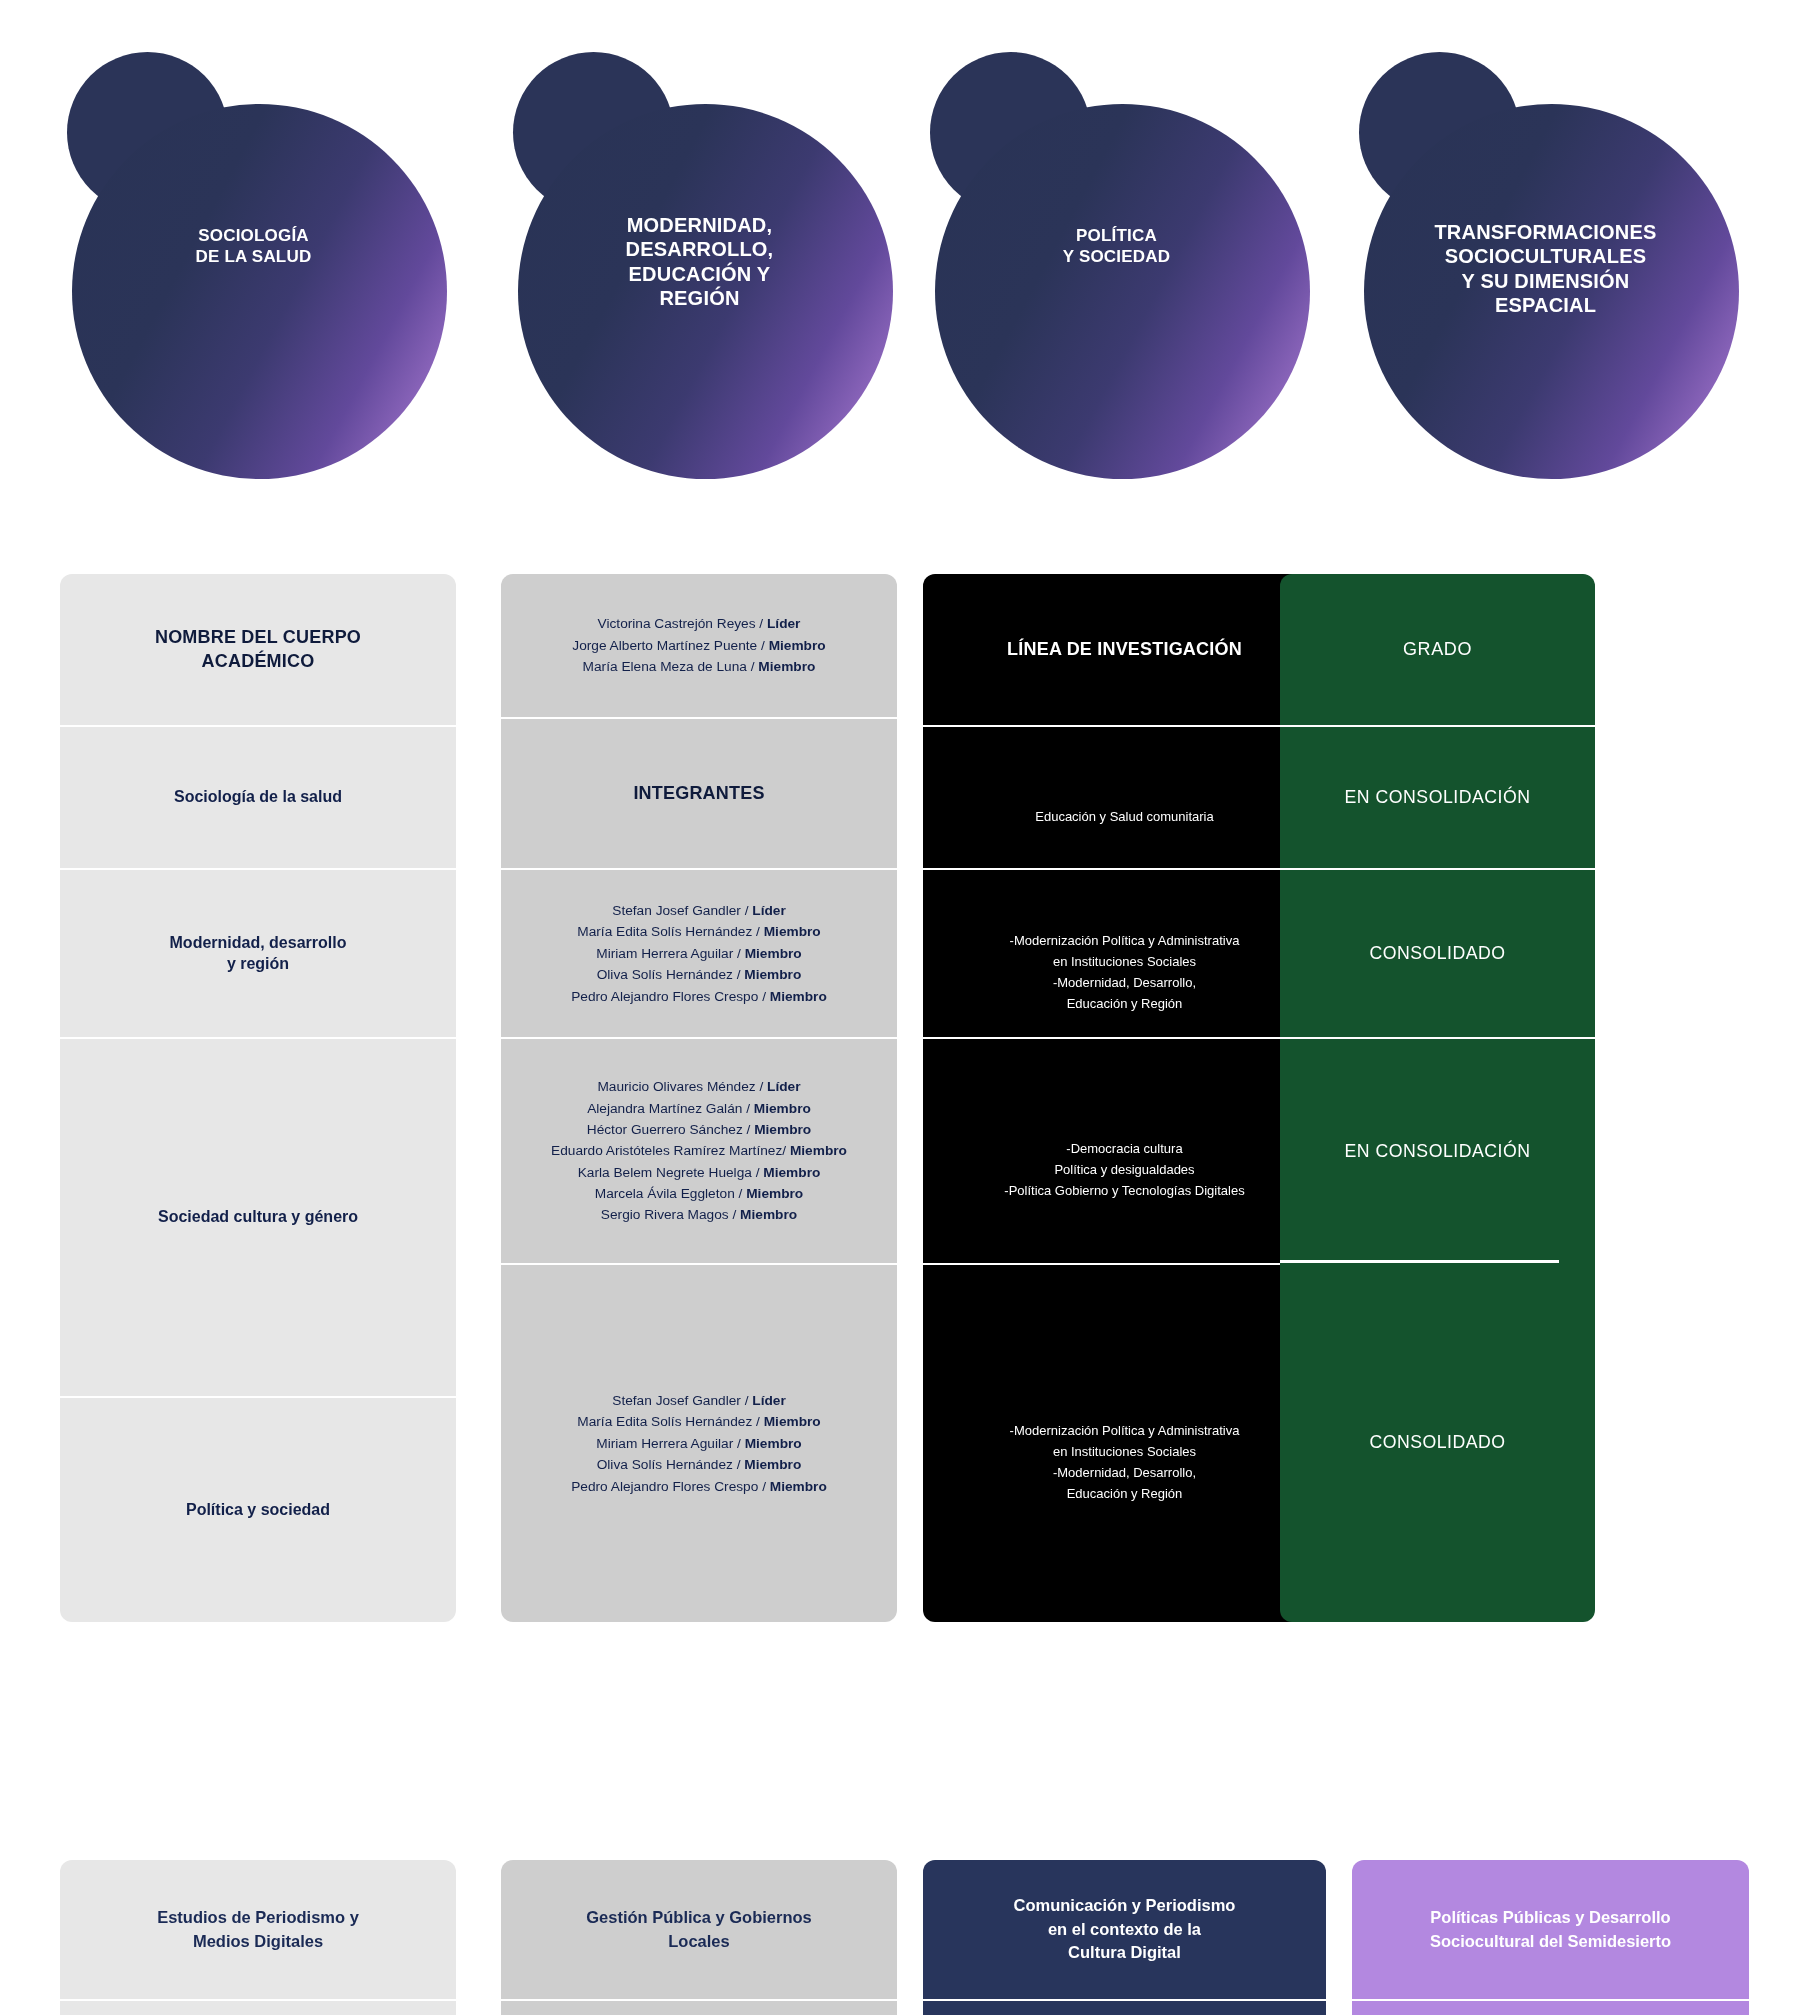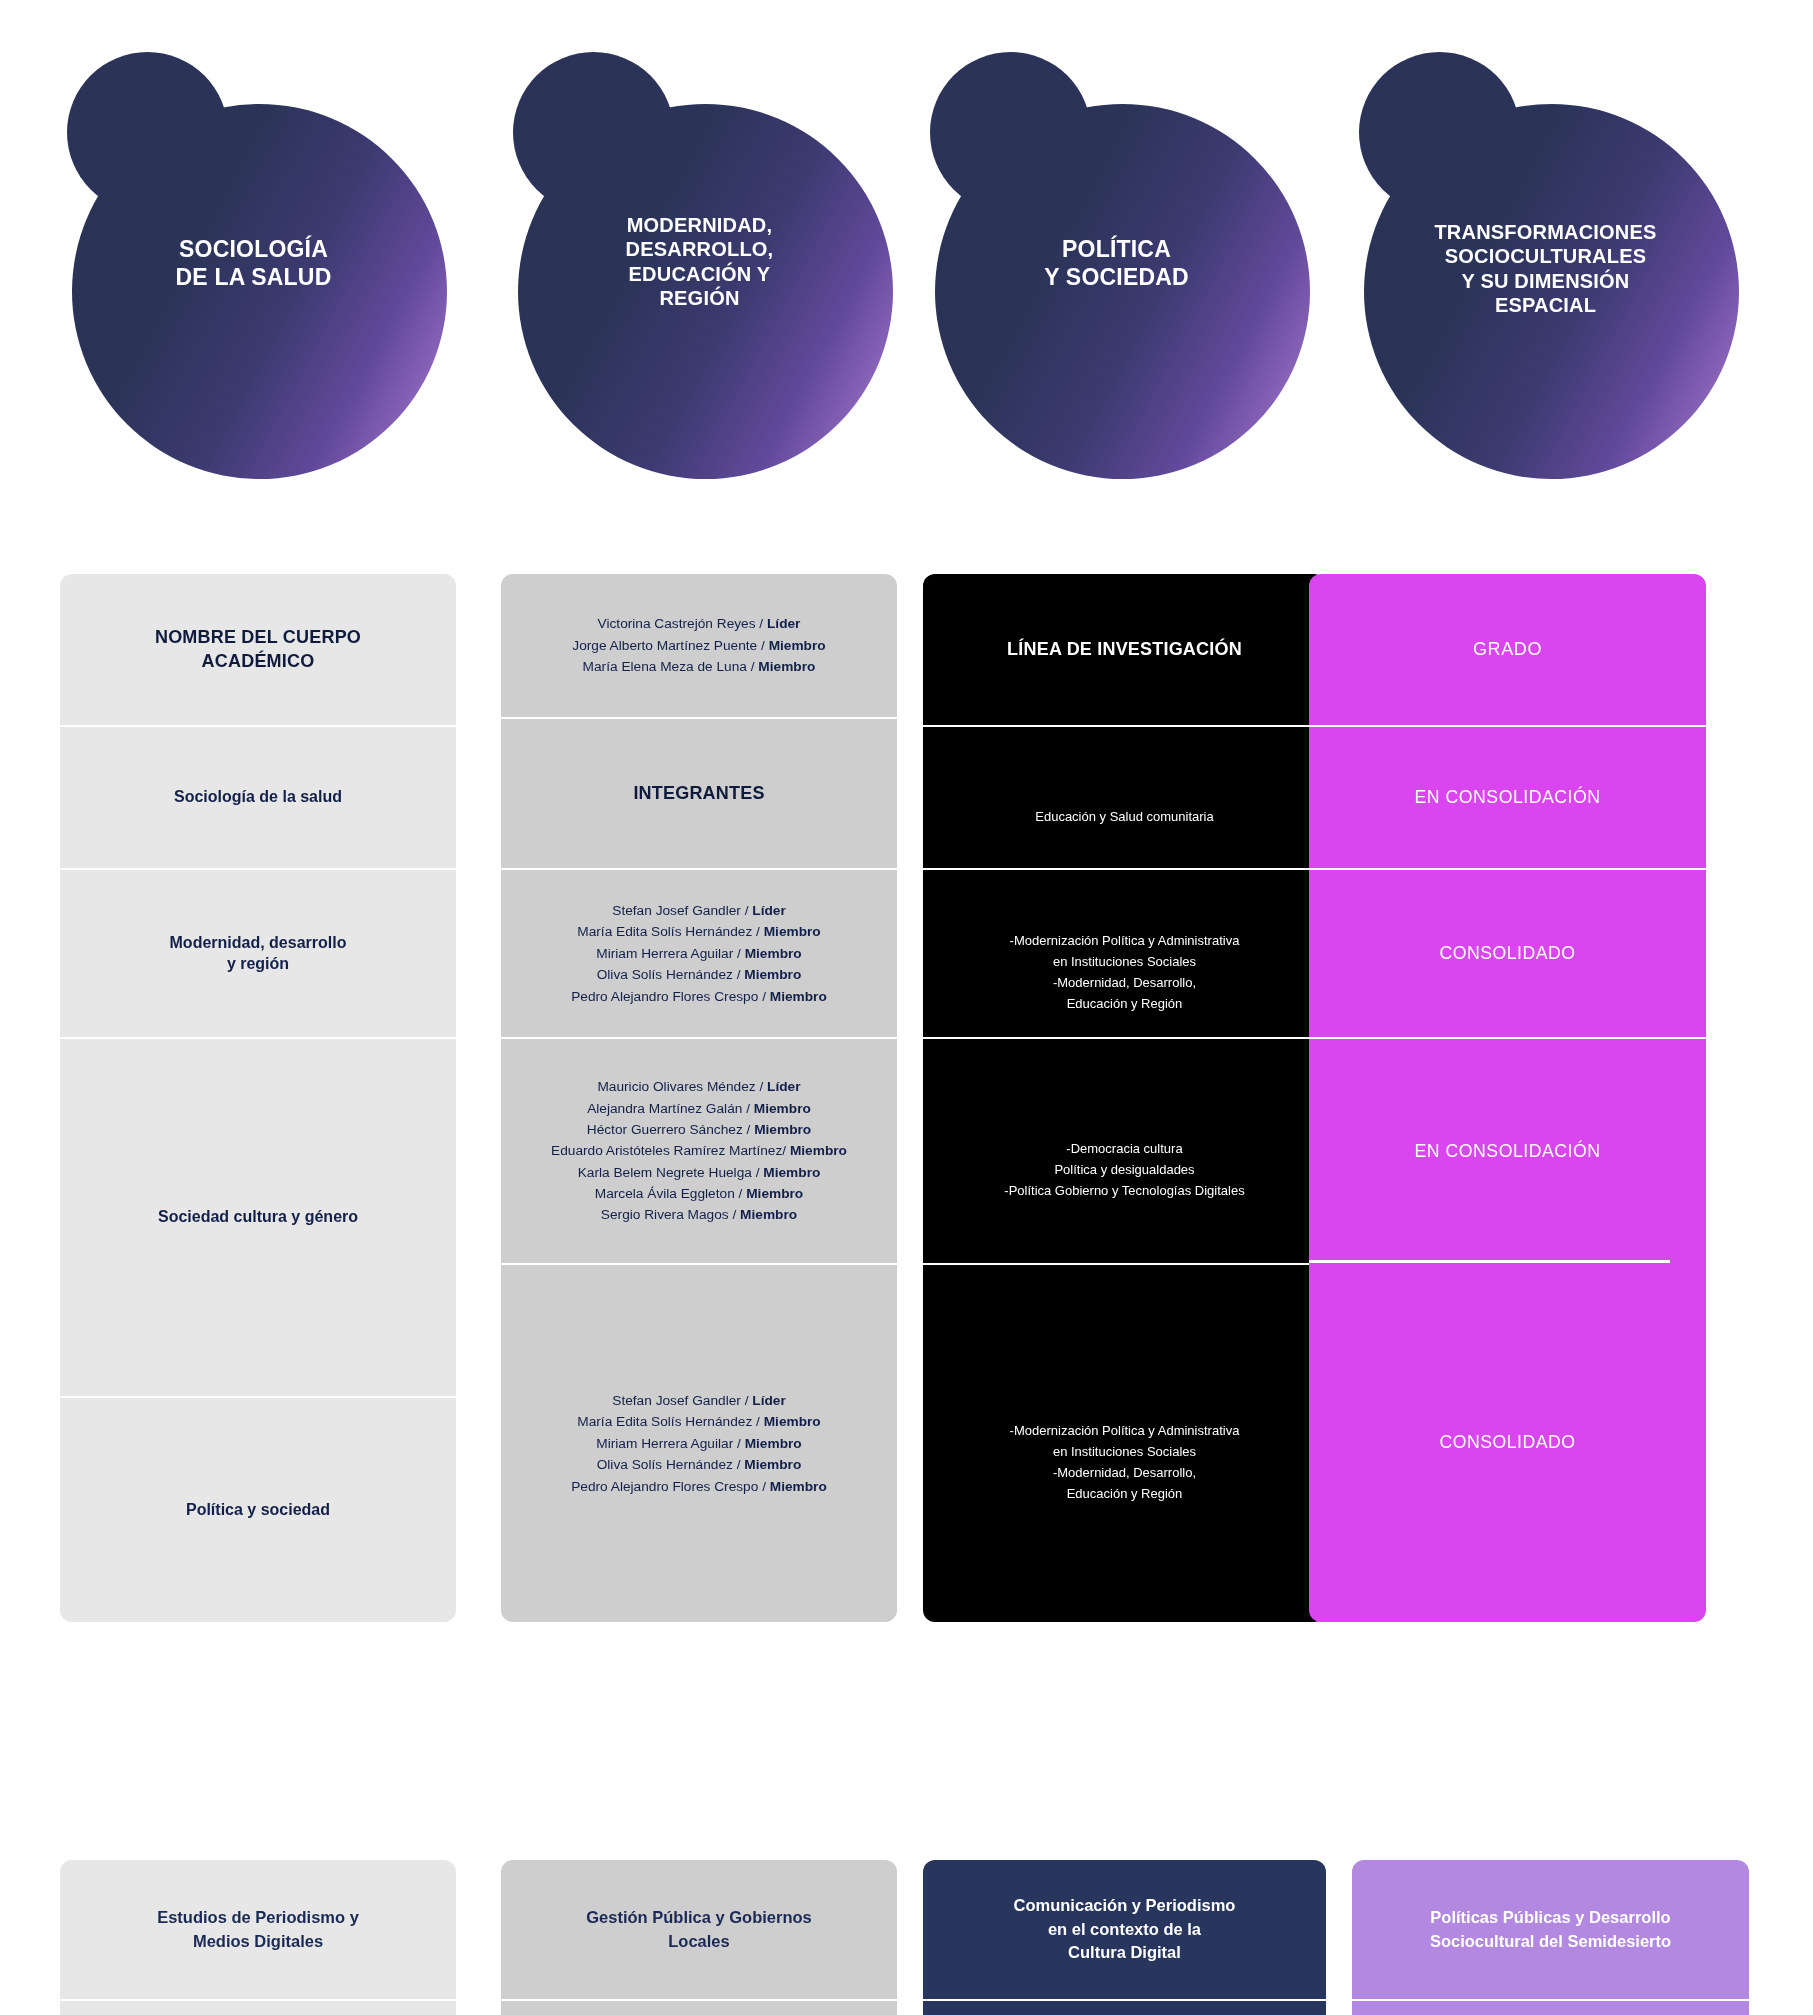--- a/index.html
+++ b/index.html
@@ -43,25 +43,25 @@
         #293355 0%,
         #2b3458 34%,
         #3c3a70 56%,
         #62499b 76%,
         #9a6fc6 92%,
         #a97fd1 100%);
   }
   .bubble .blob-label {
     position: absolute;
     left: 0; right: 0;
-    top: 183px;
+    top: 174px;
     text-align: center;
     color: #ffffff;
     font-weight: bold;
-    font-size: 23px;
+    font-size: 17px;
     line-height: 1.22;
     letter-spacing: 0.2px;
     z-index: 4;
     padding: 0 24px;
     white-space: pre-line;
   }
   .bubble.b1 { left: 60px; }
   .bubble.b2 { left: 506px; }
   .bubble.b3 { left: 923px; }
   .bubble.b4 { left: 1352px; }
@@ -79,21 +79,21 @@
   .col {
     position: absolute;
     top: 0;
     width: 396px;
     border-radius: 12px;
     overflow: hidden;
   }
   .col.c1 { left: 60px;  background: #e7e7e7; }
   .col.c2 { left: 501px; background: #cecece; }
   .col.c3 { left: 923px; background: #000000; width: 403px; }
-  .col.c4 { left: 1309px; background: #d946ef; width: 397px; }
+  .col.c4 { left: 1280px; background: #14532d; width: 315px; }
 
   .cell {
     width: 100%;
     display: flex;
     align-items: center;
     justify-content: center;
     text-align: center;
     padding: 3.2px 9.7px;
     position: relative;
   }

